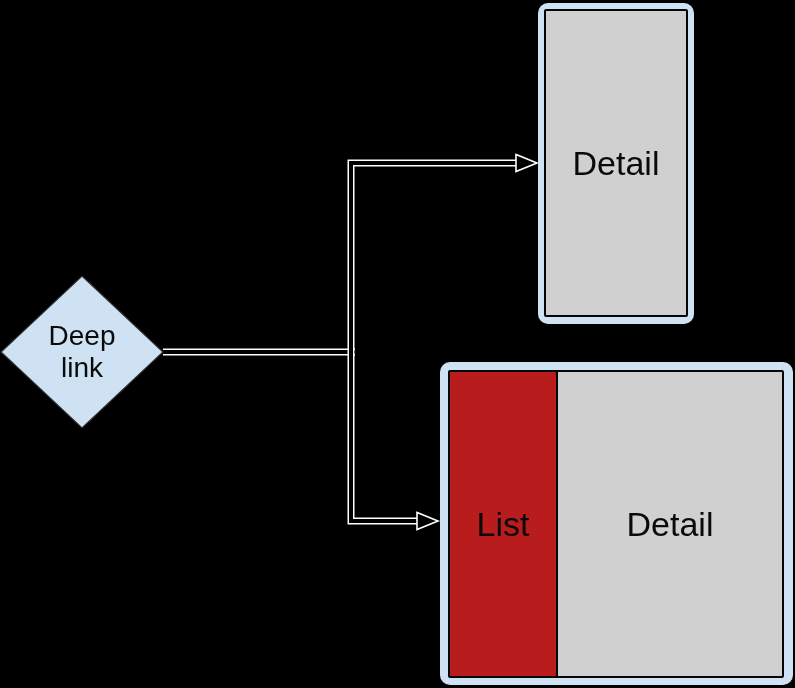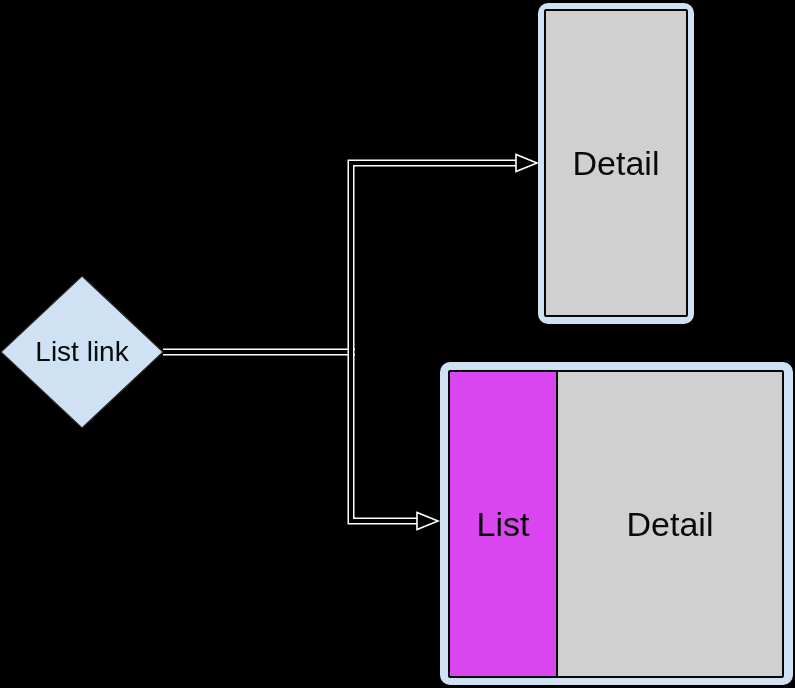--- a/index.html
+++ b/index.html
@@ -83,21 +83,21 @@
     bottom: 7px;
     box-sizing: border-box;
     border: 2px solid #060606;
     border-radius: 2px;
     display: flex;
     overflow: hidden;
   }
   .list-pane {
     width: 106px;
     flex: 0 0 106px;
-    background: #d946ef;
+    background: #b91c1c;
     border-right: 2px solid #060606;
     display: flex;
     align-items: center;
     justify-content: center;
     font-size: 34px;
   }
   .detail-pane {
     flex: 1;
     background: #d0d0d0;
     display: flex;
@@ -121,21 +121,21 @@
     <path d="M351,352 V521 H421" fill="none" stroke="#ffffff" stroke-width="7"></path>
     <path d="M351,352 V163 H520" fill="none" stroke="#000000" stroke-width="4"></path>
     <path d="M351,352 V521 H421" fill="none" stroke="#000000" stroke-width="4"></path>
 
     <polygon points="537,163 516,154.5 516,171.5" fill="#000000" stroke="#ffffff" stroke-width="1.6"></polygon>
     <polygon points="438,521 417,512.5 417,529.5" fill="#000000" stroke="#ffffff" stroke-width="1.6"></polygon>
 
     <polygon points="82,276 163,352 82,428 1,352" fill="#cfe2f3" stroke="#2a2a2a" stroke-width="1.2"></polygon>
   </svg>
 
-  <div class="label diamond-label">List link</div>
+  <div class="label diamond-label">Deep link</div>
 
   <div class="phone-frame">
     <div class="phone-screen">
       <span>Detail</span>
     </div>
   </div>
 
   <div class="tablet-frame">
     <div class="tablet-screen">
       <div class="list-pane">

